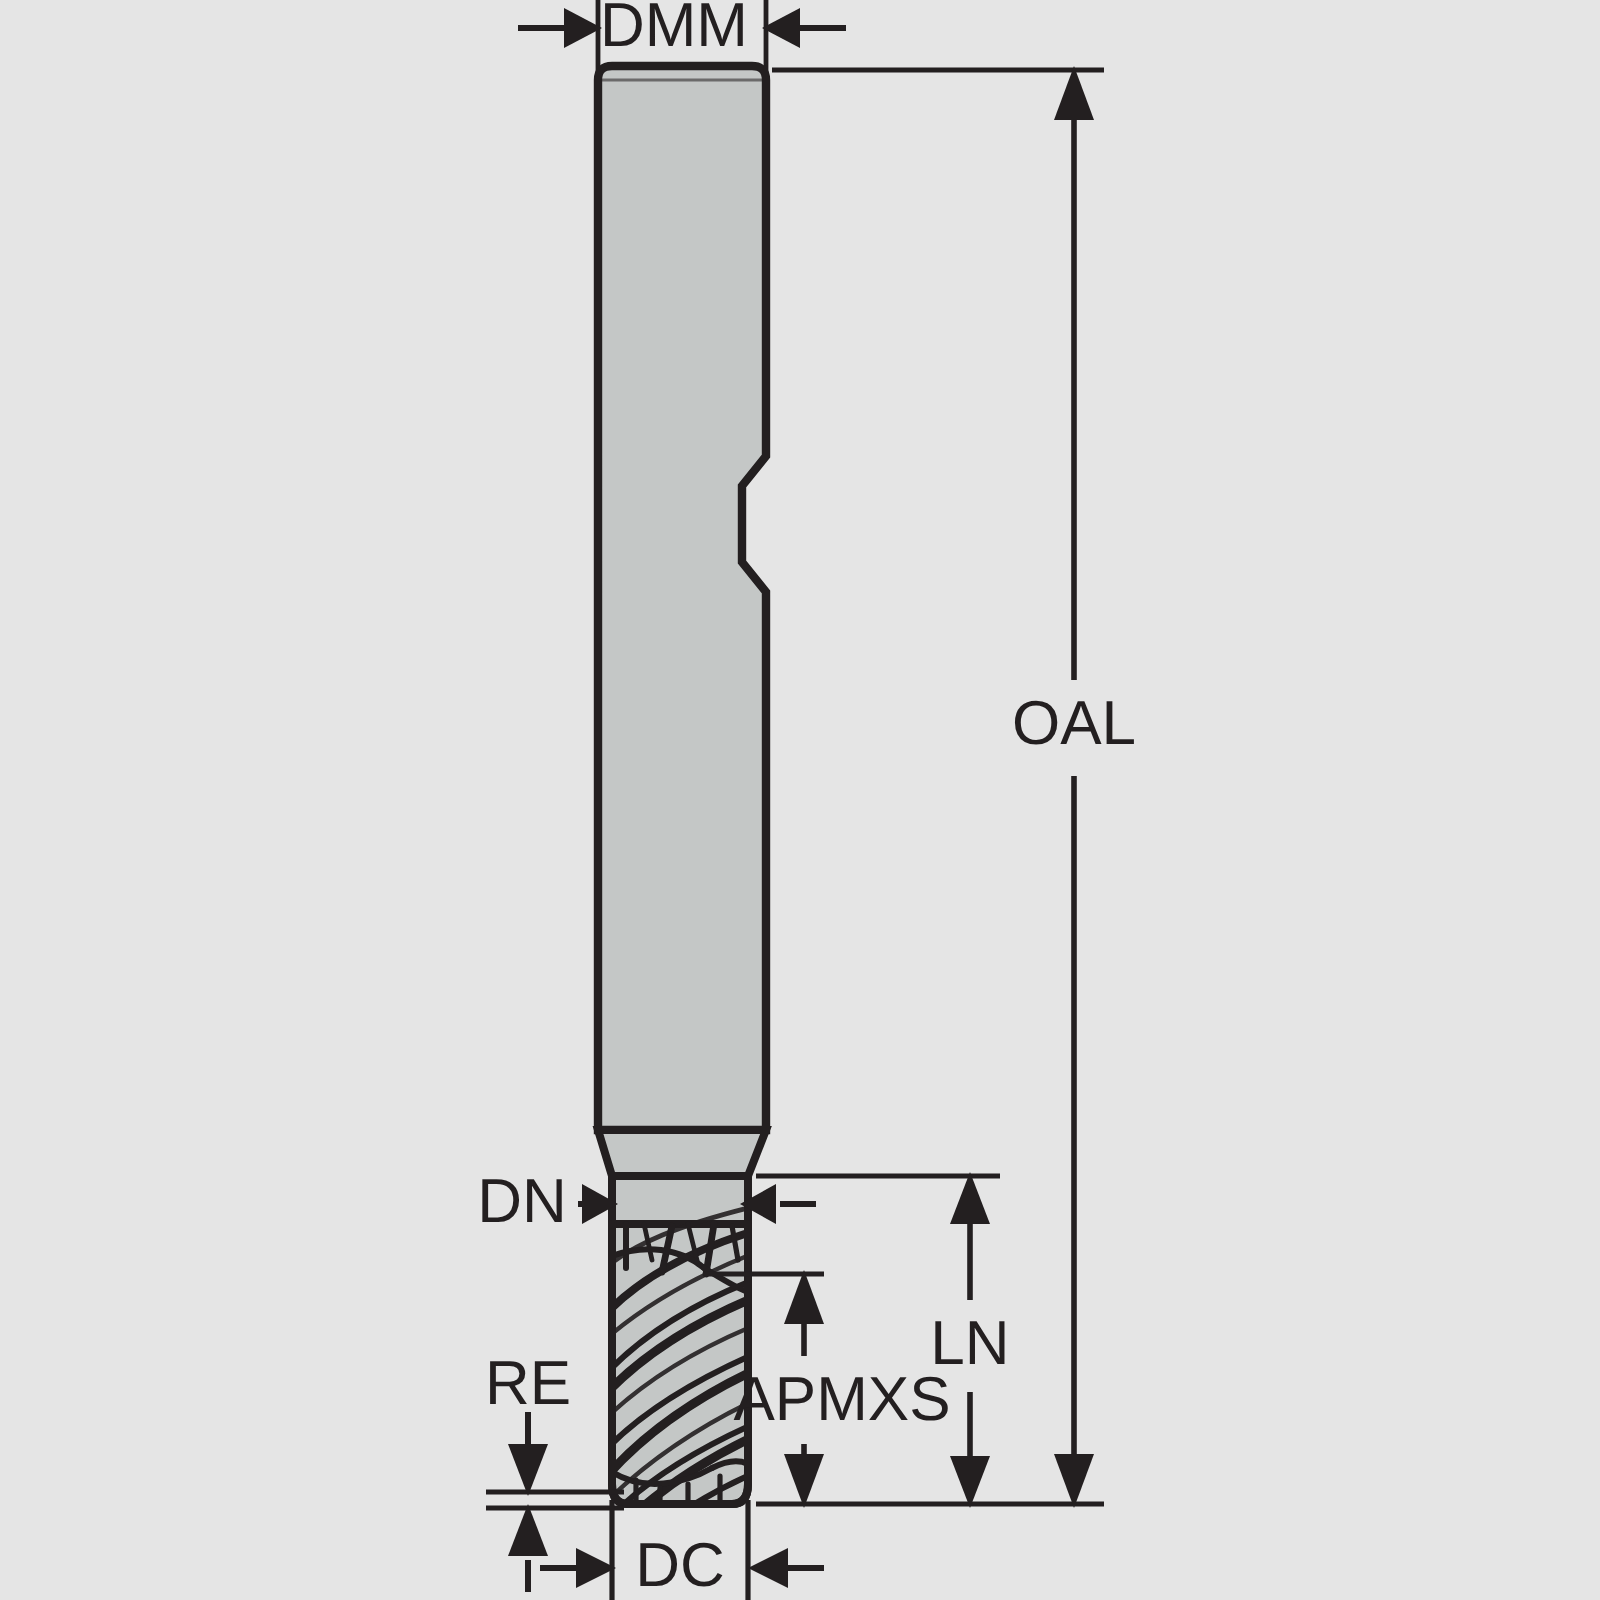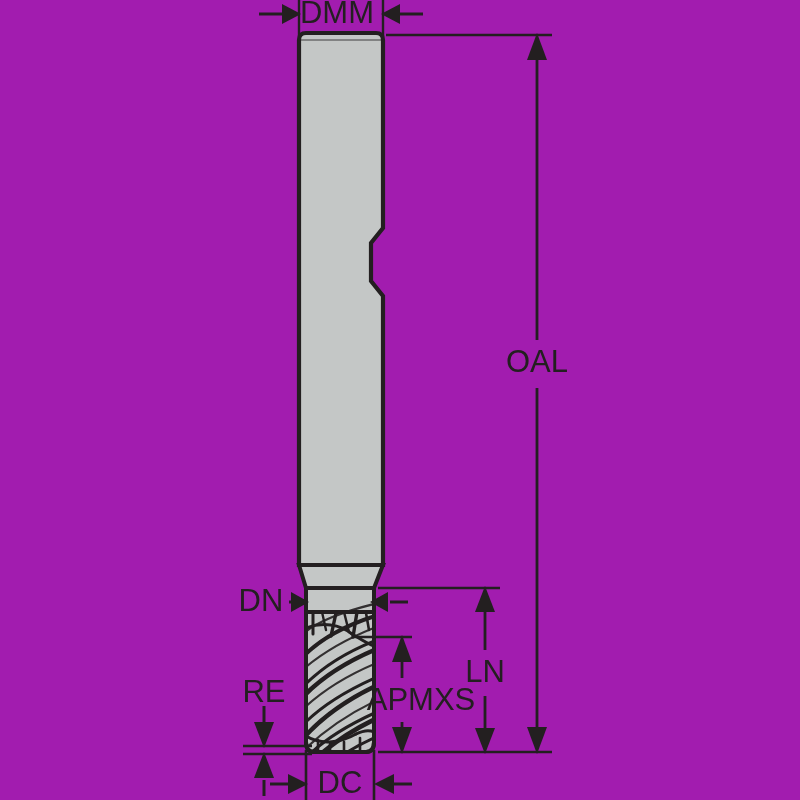--- a/index.html
+++ b/index.html
@@ -1,18 +1,18 @@
 <!DOCTYPE html>
 <html><head>
 <meta charset="utf-8">
 <style>
   html,body{margin:0;padding:0;background:#ffffff;}
   body{width:800px;height:800px;overflow:hidden;
        font-family:"Liberation Sans", sans-serif;}
-  #stage{position:relative;width:800px;height:800px;background:#a21caf;}
+  #stage{position:relative;width:800px;height:800px;background:#e5e5e5;}
   svg#drawing{position:absolute;left:0;top:0;width:800px;height:800px;display:block;}
   .dimlabel{font-family:"Liberation Sans", sans-serif;
             font-size:31px;fill:#231f20;dominant-baseline:middle;}
 </style>
 </head>
 <body>
 
 <div id="stage">
 <svg id="drawing" viewBox="0 0 800 800">
 

